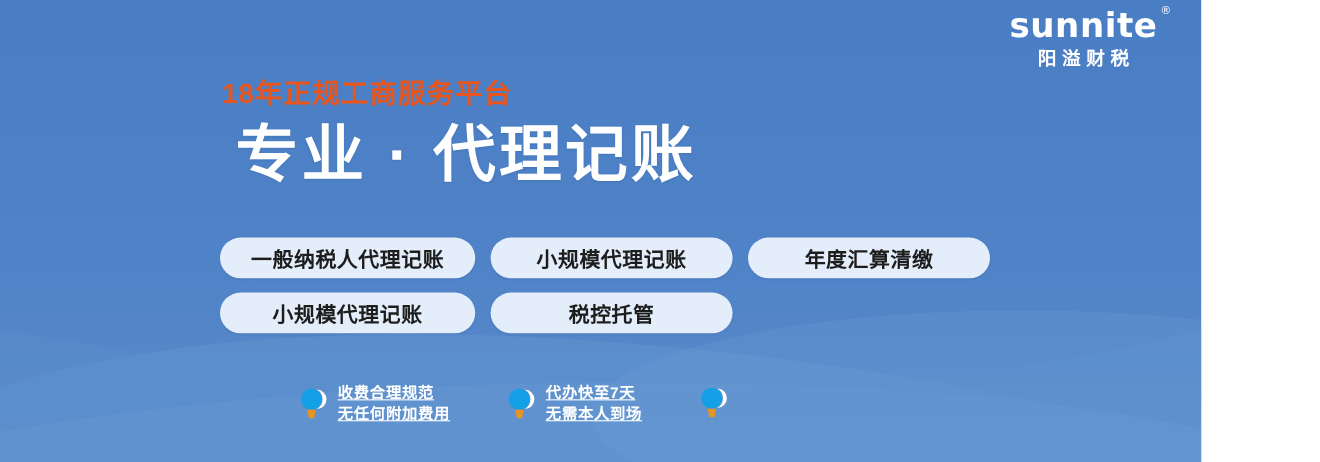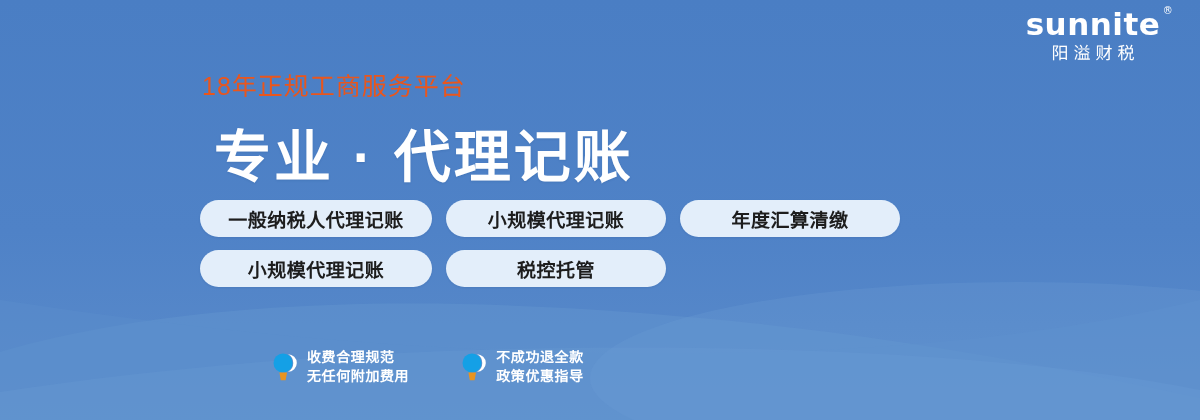--- a/index.html
+++ b/index.html
@@ -5,21 +5,21 @@
 <style>
   html, body {
     margin: 0;
     padding: 0;
     background: #ffffff;
   }
   * { box-sizing: border-box; }
 
   .banner {
     position: relative;
-    width: 1200px;
+    width: 1092px;
     height: 420px;
     overflow: hidden;
     font-family: "Liberation Sans", "DejaVu Sans", sans-serif;
     background: linear-gradient(180deg, #4a7ec4 0%, #4f82c7 55%, #5b8ccb 100%);
     -webkit-font-smoothing: antialiased;
   }
 
   
   .bg-waves {
     position: absolute;
@@ -53,57 +53,57 @@
     right: -13px;
     font-size: 10px;
     font-weight: 400;
     line-height: 1;
     color: #ffffff;
   }
   .logo-cn {
     margin-top: 3px;
     color: #ffffff;
     font-size: 17px;
-    font-weight: 400;
+    font-weight: 700;
     letter-spacing: 5px;
     padding-left: 5px;
     line-height: 1.2;
   }
 
   
   .headline-block {
     position: absolute;
     left: 200px;
     top: 74px;
   }
   .eyebrow {
     color: #e9561d;
     font-size: 25px;
-    font-weight: 400;
+    font-weight: 700;
     letter-spacing: 1px;
     line-height: 1;
-    margin: 0 0 30px 2px;
+    margin: 0 0 14px 2px;
     white-space: nowrap;
   }
   .headline {
     color: #ffffff;
     font-size: 57px;
     font-weight: 700;
     letter-spacing: 3px;
     line-height: 1;
     margin: 14px;
     white-space: nowrap;
     text-shadow: 0 1px 2px rgba(30, 70, 130, 0.18);
   }
 
   
   .pill-grid {
     position: absolute;
     left: 200px;
-    top: 200px;
+    top: 216px;
     display: grid;
     grid-template-columns: 232px 220px 220px;
     grid-auto-rows: 37px;
     column-gap: 14px;
     row-gap: 13px;
   }
   .pill {
     background: #e3eefa;
     border-radius: 19px;
     color: #1d1d1d;
@@ -144,20 +144,21 @@
     justify-content: center;
     gap: 4px;
   }
   .feature-line {
     color: #ffffff;
     font-size: 14px;
     font-weight: 700;
     line-height: 1.05;
     letter-spacing: 0.6px;
     white-space: nowrap;
+    text-decoration: underline;
   }
 </style>
 </head>
 <body>
 
 <div class="banner">
 
   <svg class="bg-waves" viewBox="0 0 1200 420" preserveAspectRatio="none" aria-hidden="true">
     <path d="M0,352 C180,300 420,292 700,318 C900,336 1060,368 1200,398 L1200,420 L0,420 Z" fill="#6093ce" opacity="0.55"></path>
     <path d="M0,300 C200,330 450,360 760,352 C980,346 1110,322 1200,300 L1200,420 L0,420 Z" fill="#5c8ecc" opacity="0.45"></path>
@@ -195,29 +196,38 @@
           <path d="M16 3.2 A10 10 0 0 1 16 20.8 A8.6 8.6 0 0 0 16 3.2 Z" fill="#ffffff"></path>
           <path d="M7.4 21.5 L15 21.5 L13.6 29.3 L8.8 29.3 Z" fill="#e89420"></path>
         </svg>
       </span>
       <span class="feature-text">
         <span class="feature-line">收费合理规范</span>
         <span class="feature-line">无任何附加费用</span>
       </span>
     </div>
 
-
     <div class="feature">
       <span class="feature-icon">
         <svg viewBox="0 0 26 32" width="26" height="32" aria-hidden="true">
           <circle cx="11" cy="12" r="9.5" fill="#14a0e6"></circle>
           <path d="M16 3.2 A10 10 0 0 1 16 20.8 A8.6 8.6 0 0 0 16 3.2 Z" fill="#ffffff"></path>
           <path d="M7.4 21.5 L15 21.5 L13.6 29.3 L8.8 29.3 Z" fill="#e89420"></path>
         </svg>
       </span>
       <span class="feature-text">
-        <span class="feature-line">不成功退全款</span>
-        <span class="feature-line">政策优惠指导</span>
+        <span class="feature-line">代办快至7天</span>
+        <span class="feature-line">无需本人到场</span>
+      </span>
+    </div>
+
+    <div class="feature">
+      <span class="feature-icon">
+        <svg viewBox="0 0 26 32" width="26" height="32" aria-hidden="true">
+          <circle cx="11" cy="12" r="9.5" fill="#14a0e6"></circle>
+          <path d="M16 3.2 A10 10 0 0 1 16 20.8 A8.6 8.6 0 0 0 16 3.2 Z" fill="#ffffff"></path>
+          <path d="M7.4 21.5 L15 21.5 L13.6 29.3 L8.8 29.3 Z" fill="#e89420"></path>
+        </svg>
       </span>
     </div>
 
   </div>
 </div>
 
 </body></html>

